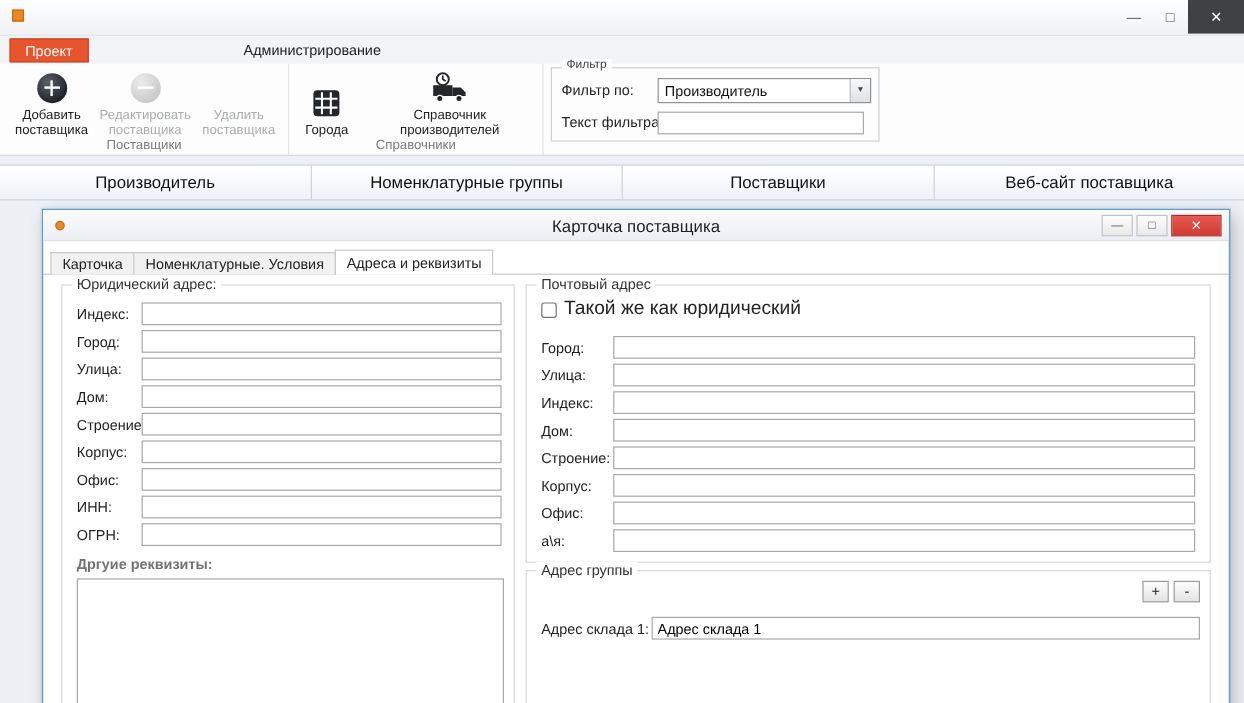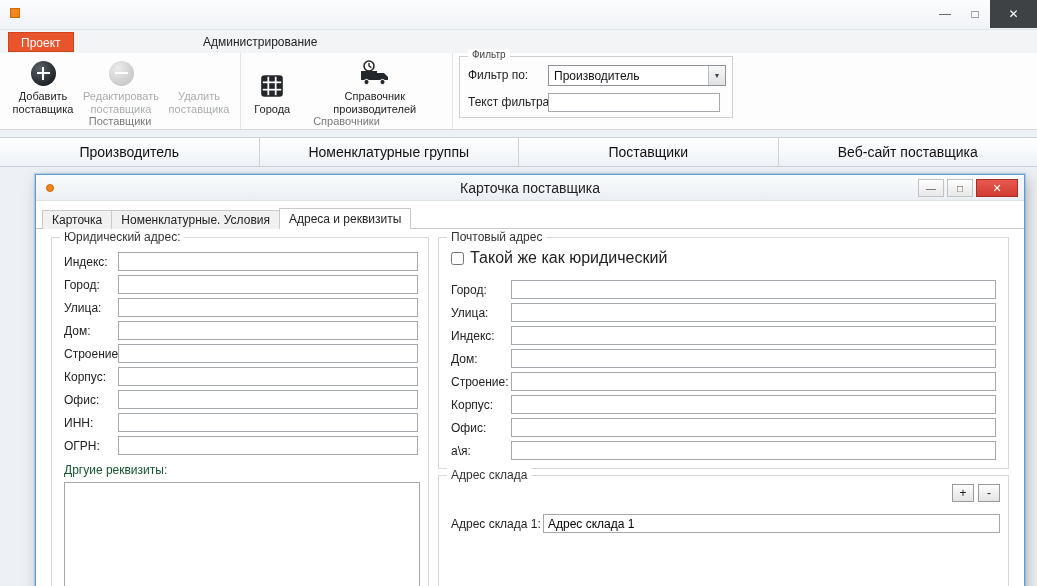--- a/index.html
+++ b/index.html
@@ -83,21 +83,21 @@
   .gbox-legend{position:absolute;top:-8px;left:8px;background:#fff;padding:0 4px;font-size:12px;color:#333;}
   .gbox-legal{left:15px;top:62px;width:378px;height:420px;padding:14px 10px 0 12px;}
   .gbox-postal{left:402px;top:62px;width:571px;height:232px;padding:12px 12px 0 8px;}
   .gbox-warehouse{left:402px;top:300px;width:571px;height:160px;padding:8px 8px 0 12px;}
   .frow{display:flex;align-items:center;margin-bottom:4px;}
   .frow label{font-size:12px;color:#222;}
   .gbox-legal .frow label{width:54px;flex:0 0 54px;}
   .gbox-postal .frow label{width:60px;flex:0 0 60px;margin-left:4px;}
   .tbx{flex:1;height:19px;border:1px solid #a5a9ad;font-size:12px;padding:0 4px;
     font-family:"Liberation Sans",sans-serif;background:#fff;}
-  .other-label{font-size:12px;color:#14532d;margin:8px 0 5px 0;}
+  .other-label{font-size:12px;color:#737373;margin:8px 0 5px 0;font-weight:bold;}
   .other-area{width:356px;height:180px;border:1px solid #a5a9ad;resize:none;
     font-family:"Liberation Sans",sans-serif;font-size:12px;}
   .chk-row{display:flex;align-items:center;margin:0 0 14px 4px;height:16px;}
   .chk-row input{width:13px;height:13px;margin-right:6px;}
   .chk-row label{font-size:16px;color:#222;}
   .wh-buttons{display:flex;justify-content:flex-end;gap:4px;margin-bottom:12px;}
   .wh-btn{width:22px;height:18px;font-size:12px;line-height:1;color:#222;
     background:linear-gradient(#fdfdfd,#e3e3e3);border:1px solid #9a9a9a;display:flex;align-items:center;justify-content:center;}
   .wh-row{display:flex;align-items:center;}
   .wh-row label{width:92px;flex:0 0 92px;font-size:12px;color:#222;}
@@ -298,21 +298,21 @@
       <label>Офис:</label>
       <input class="tbx" type="text" style="">
     </div>
     <div class="frow">
       <label>а\я:</label>
       <input class="tbx" type="text" style="">
     </div>
   </div>
 
   <div class="gbox gbox-warehouse">
-    <span class="gbox-legend">Адрес склада</span>
+    <span class="gbox-legend">Адрес группы</span>
     <div class="wh-buttons">
       <div class="wh-btn">+</div>
       <div class="wh-btn">-</div>
     </div>
     <div class="wh-row">
       <label>Адрес склада 1:</label>
       <input class="tbx" type="text" value="Адрес склада 1" style="">
     </div>
   </div>
 </div>

